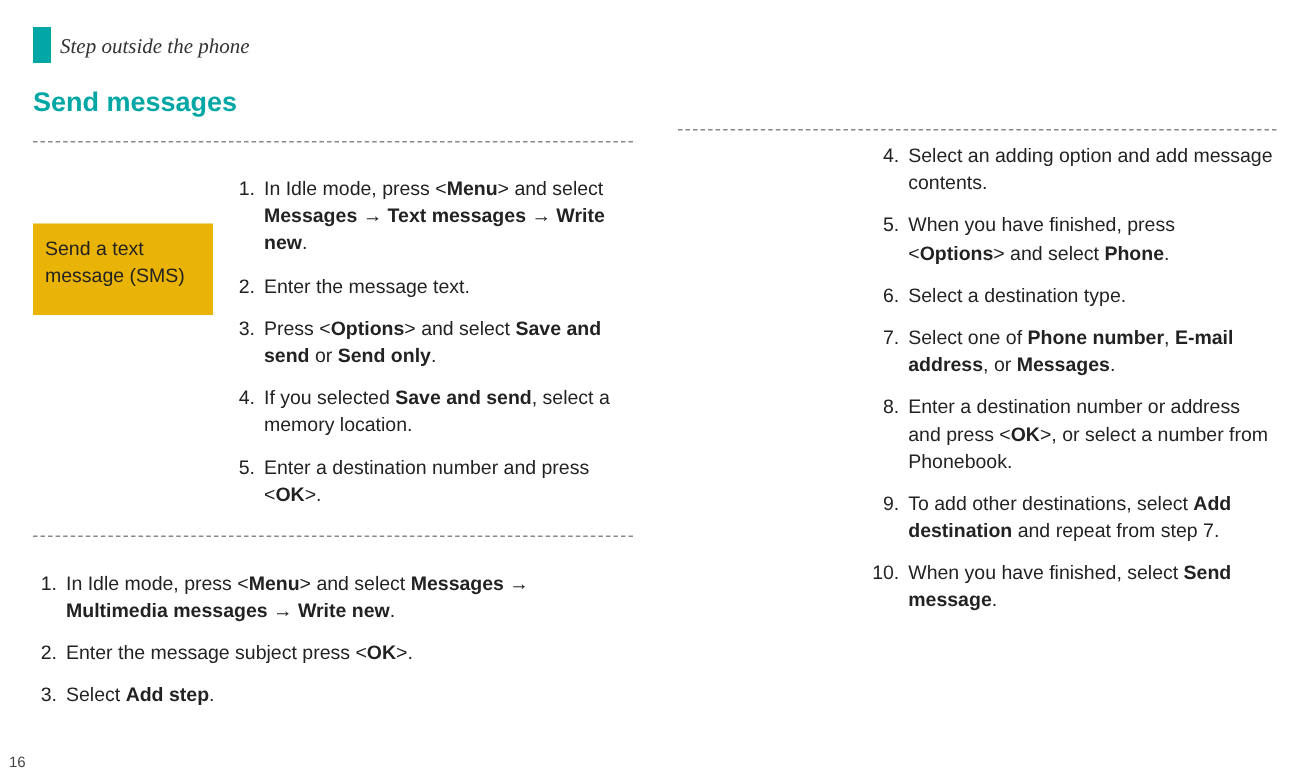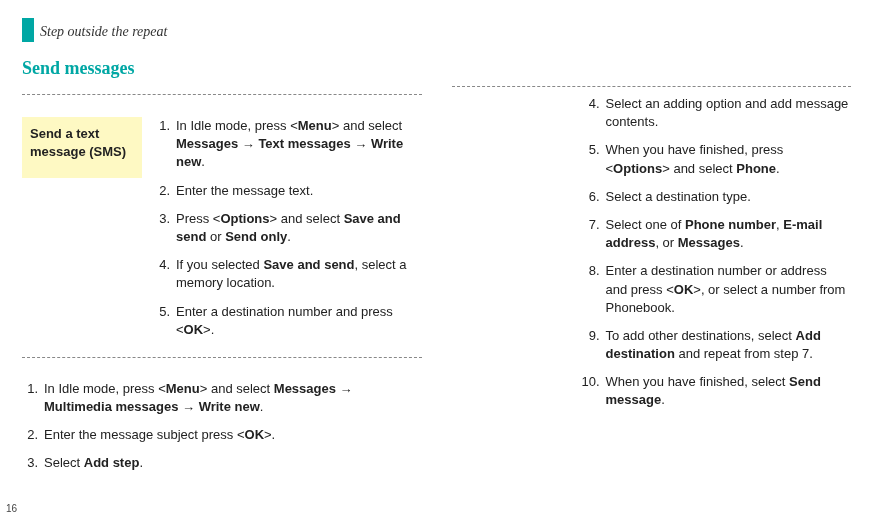--- a/index.html
+++ b/index.html
@@ -36,21 +36,21 @@
     font-size: 14px;
     color: #333;
   }
   .section-title {
     position: absolute;
     left: 22px;
     top: 58px;
     color: #00a7a4;
     font-weight: bold;
     font-size: 18px;
-    font-family: Liberation Serif, serif;
+    font-family: Liberation Sans, sans-serif;
   }
   .columns {
     position: absolute;
     top: 86px;
     left: 22px;
     right: 22px;
     bottom: 30px;
     display: flex;
     gap: 30px;
   }
@@ -66,28 +66,29 @@
   .dashed-top-right {
     border-top: 1.5px dashed #888;
     padding-top: 8px;
   }
   .block {
     display: flex;
     gap: 12px;
     padding-top: 12px;
   }
   .label-box {
-    background: #fef9c3;
+    background: #eab308;
     width: 120px;
     min-width: 120px;
     padding: 8px 8px 18px 8px;
-    font-weight: bold;
+    font-weight: normal;
     font-size: 13px;
     line-height: 1.35;
     align-self: flex-start;
+    margin-top: 32px;
   }
   ol.steps {
     list-style: none;
     padding-left: 0;
     font-size: 13px;
     line-height: 1.4;
   }
   ol.steps li {
     display: flex;
     margin-bottom: 10px;
@@ -114,21 +115,21 @@
     color: #444;
   }
   b { font-weight: bold; margin-top: 12px; }
 </style>
 </head>
 <body>
 
 <div class="page">
 
   <div class="header-bar"></div>
-  <div class="header-title">Step outside the repeat</div>
+  <div class="header-title">Step outside the phone</div>
   <div class="section-title">Send messages</div>
 
   <div class="columns">
 
     <div class="col">
 
       <div class="dashed-top">
         <div class="block">
           <div class="label-box">Send a text message (SMS)</div>
           <ol class="steps" id="sms-steps">

